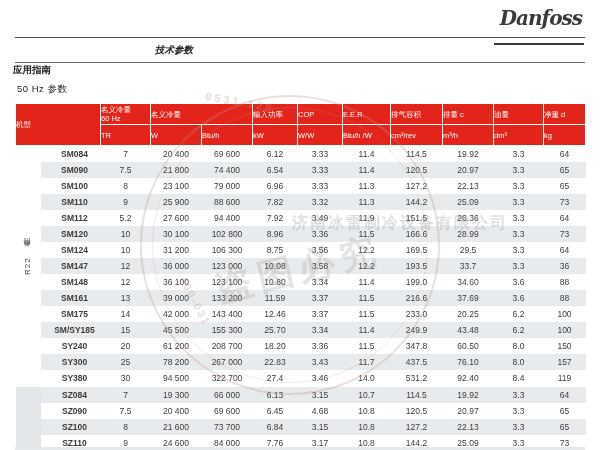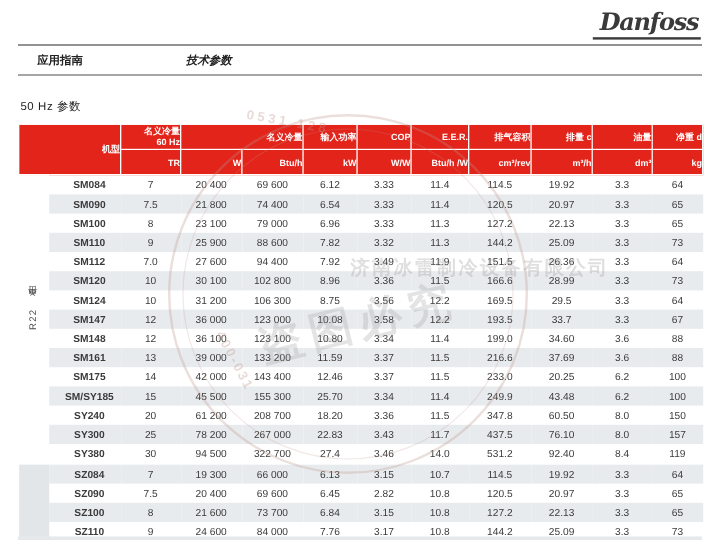--- a/index.html
+++ b/index.html
@@ -2,34 +2,34 @@
 <html><head>
 <meta charset="utf-8">
 <style>
   * { margin:0; padding:0; box-sizing:border-box; }
   html,body { background:#fff; }
   body { font-family:"Liberation Sans","DejaVu Sans",sans-serif; }
   .page { position:relative; width:600px; height:450px; background:#ffffff; overflow:hidden; }
 
   .logo { position:absolute; top:6px; right:16px; font-family:"DejaVu Serif",serif;
           font-style:italic; font-weight:bold; font-size:20px; color:#3a3a3a;
-          border-bottom:2px solid #3a3a3a; padding:0 2px 1px 6px; letter-spacing:-1px; }
+          border-bottom:2px solid #3a3a3a; padding:0 2px 13px 6px; letter-spacing:-1px; }
 
   .rule-top    { position:absolute; top:37px; left:15px; width:570px; height:1px; background:#4d4d4d; }
   .rule-bottom { position:absolute; top:62px; left:15px; width:570px; height:1px; background:#6a6a6a; }
 
   .crumb { position:absolute; top:44px; font-size:9.5px; font-weight:bold; color:#222; }
-  .crumb-left  { left:31px; }
+  .crumb-left  { left:13px;margin-top:20px; }
   .crumb-right { left:155px;font-style:italic; }
 
   .section-title { position:absolute; top:83px; left:17px; font-size:9.5px; font-weight:normal; color:#222; letter-spacing:0.5px; }
 
   table.spec { position:absolute; top:103px; left:15px; width:570px; border-collapse:collapse; table-layout:fixed; }
-  table.spec th { background:#e3241b; color:#ffffff; font-size:7.5px; font-weight:bold;
-                  border:1px solid #ffffff; text-align:right; vertical-align:middle;
+  table.spec th { background:#e3241b; color:#ffffff; font-size:7.5px; font-weight:normal;
+                  border:1px solid #ffffff; text-align:left; vertical-align:middle;
                   line-height:1.2; padding:1px 0; }
   table.spec thead tr { height:21px; }
   table.spec td { font-size:8.5px; color:#3b3b3b; text-align:center; vertical-align:middle;
                   padding:0; height:16px; line-height:16px; white-space:nowrap; }
   table.spec tbody tr.alt td { background:#e8ebee; }
   table.spec tbody tr.group-start td { border-top:1px solid #ffffff; }
   td.model-cell { text-align:center; padding-left:8px !important; color:#2e2e2e; font-weight:600; }
   td.group-cell { background:#ffffff !important; text-align:center; }
   td.group-cell-blank { background:#e2e6e9 !important; }
   .vertical-text { writing-mode:vertical-rl; transform:rotate(180deg); font-size:8px; color:#4a4a4a;
@@ -158,21 +158,21 @@
           <td>7.82</td>
           <td>3.32</td>
           <td>11.3</td>
           <td>144.2</td>
           <td>25.09</td>
           <td>3.3</td>
           <td>73</td>
         </tr>
         <tr>
           <td class="model-cell">SM112</td>
-          <td>7.0</td>
+          <td>5.2</td>
           <td>27 600</td>
           <td>94 400</td>
           <td>7.92</td>
           <td>3.49</td>
           <td>11.9</td>
           <td>151.5</td>
           <td>26.36</td>
           <td>3.3</td>
           <td>64</td>
         </tr>
@@ -206,21 +206,21 @@
           <td class="model-cell">SM147</td>
           <td>12</td>
           <td>36 000</td>
           <td>123 000</td>
           <td>10.08</td>
           <td>3.58</td>
           <td>12.2</td>
           <td>193.5</td>
           <td>33.7</td>
           <td>3.3</td>
-          <td>67</td>
+          <td>36</td>
         </tr>
         <tr>
           <td class="model-cell">SM148</td>
           <td>12</td>
           <td>36 100</td>
           <td>123 100</td>
           <td>10.80</td>
           <td>3.34</td>
           <td>11.4</td>
           <td>199.0</td>
@@ -319,21 +319,21 @@
           <td>19.92</td>
           <td>3.3</td>
           <td>64</td>
         </tr>
         <tr>
           <td class="model-cell">SZ090</td>
           <td>7.5</td>
           <td>20 400</td>
           <td>69 600</td>
           <td>6.45</td>
-          <td>2.82</td>
+          <td>4.68</td>
           <td>10.8</td>
           <td>120.5</td>
           <td>20.97</td>
           <td>3.3</td>
           <td>65</td>
         </tr>
         <tr class="alt">
           <td class="model-cell">SZ100</td>
           <td>8</td>
           <td>21 600</td>

